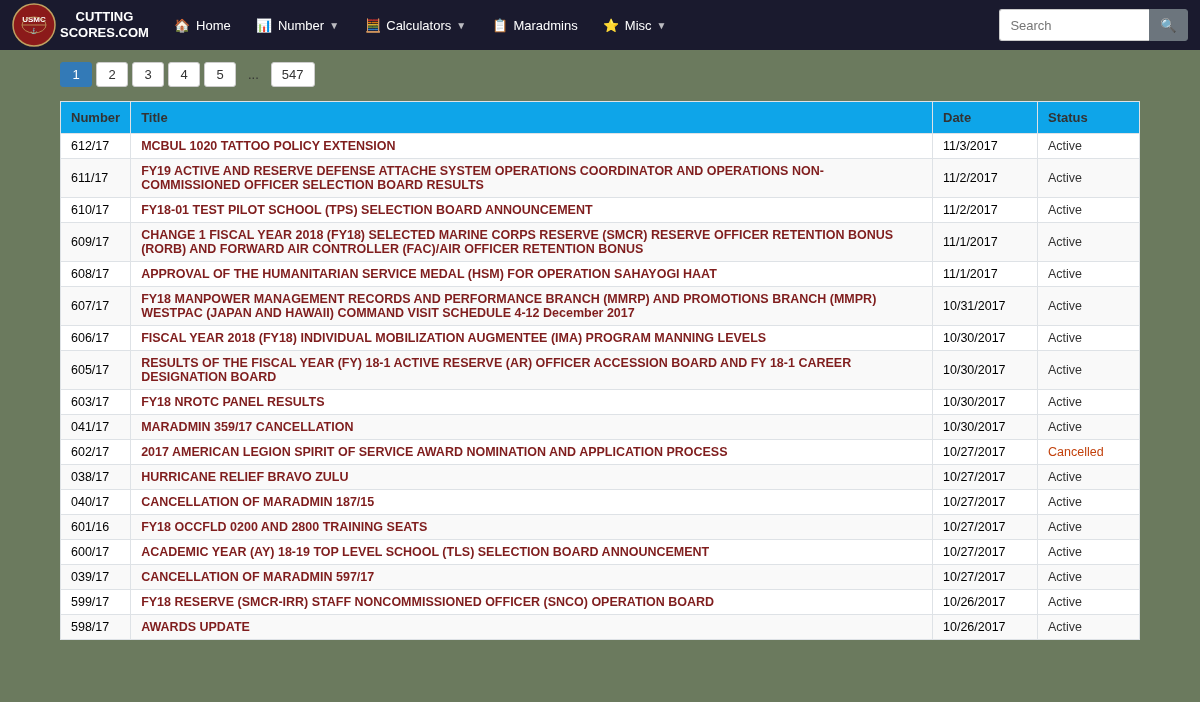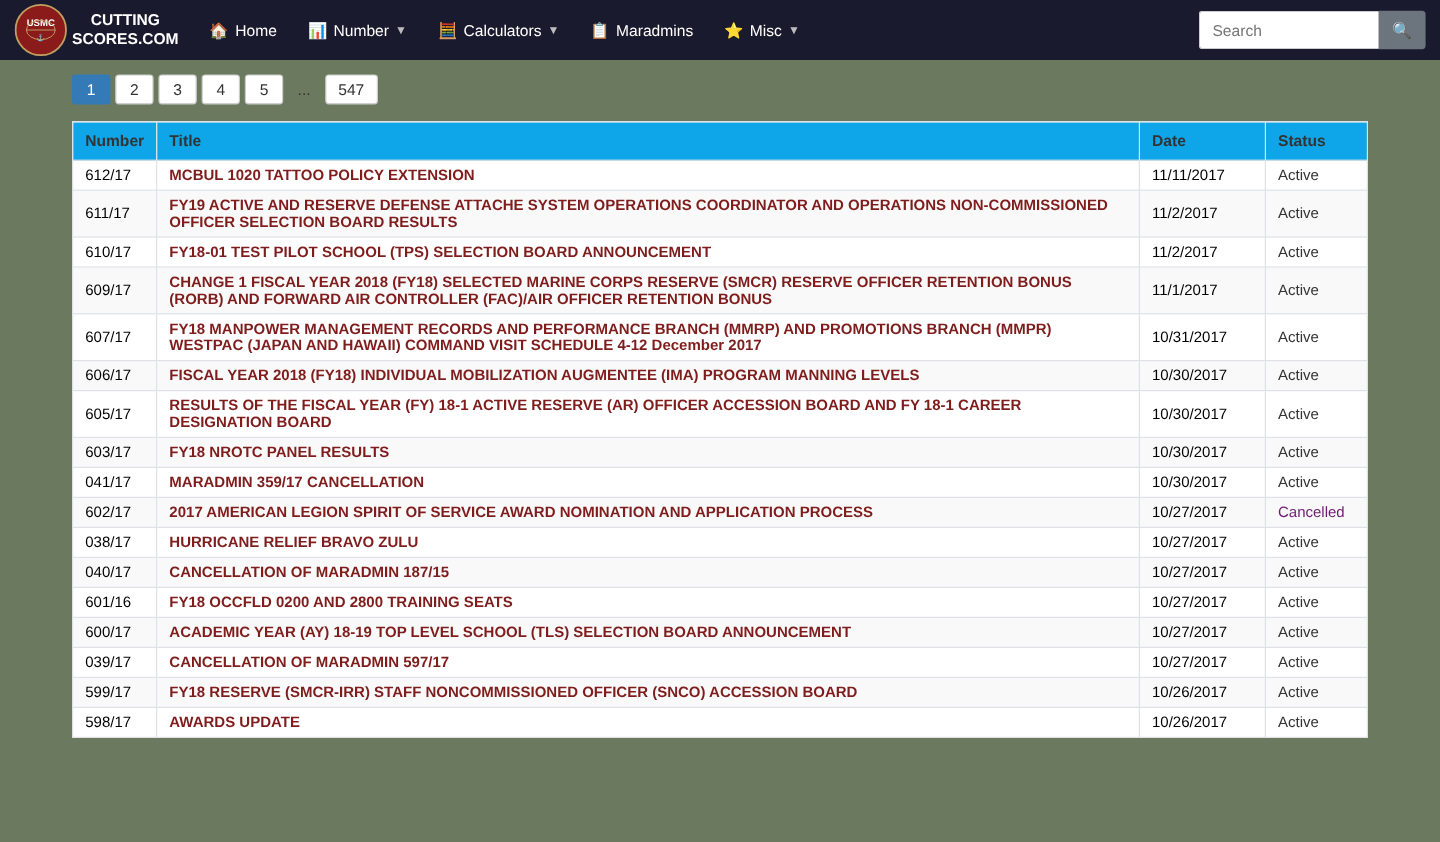--- a/index.html
+++ b/index.html
@@ -151,25 +151,25 @@
       background: #f9f9f9;
     }
     .data-table tr:nth-child(odd) td {
       background: #ffffff;
     }
     .title-cell {
       font-weight: bold;
       color: #7f1d1d;
     }
     .status-active { color: #333; }
-    .status-cancelled { color: #701a75; }
+    .status-cancelled { color: #c2410c; }
     .col-number { width: 70px; }
     .col-title { }
     .col-date { width: 105px; white-space: nowrap; margin-top: 20px; }
-    .col-status { width: 85px; }
+    .col-status { width: 102px; }
   </style>
 </head>
 <body>
 
 <nav class="navbar">
   <div class="navbar-brand">
     <div class="brand-logo">
       
       <svg viewBox="0 0 44 44" xmlns="http://www.w3.org/2000/svg">
         <circle cx="22" cy="22" r="21" fill="#8b1a1a" stroke="#c0a060" stroke-width="1.5"></circle>
@@ -237,21 +237,21 @@
         <th class="col-number">Number</th>
         <th class="col-title">Title</th>
         <th class="col-date">Date</th>
         <th class="col-status">Status</th>
       </tr>
     </thead>
     <tbody id="table-body">
     <tr>
           <td>612/17</td>
           <td class="title-cell">MCBUL 1020 TATTOO POLICY EXTENSION</td>
-          <td>11/11/2017</td>
+          <td>11/3/2017</td>
           <td class="status-active">Active</td>
         </tr>
         <tr>
           <td>611/17</td>
           <td class="title-cell">FY19 ACTIVE AND RESERVE DEFENSE ATTACHE SYSTEM OPERATIONS COORDINATOR AND OPERATIONS NON-COMMISSIONED OFFICER SELECTION BOARD RESULTS</td>
           <td>11/2/2017</td>
           <td class="status-active">Active</td>
         </tr>
         <tr>
           <td>610/17</td>
@@ -259,20 +259,26 @@
           <td>11/2/2017</td>
           <td class="status-active">Active</td>
         </tr>
         <tr>
           <td>609/17</td>
           <td class="title-cell">CHANGE 1 FISCAL YEAR 2018 (FY18) SELECTED MARINE CORPS RESERVE (SMCR) RESERVE OFFICER RETENTION BONUS (RORB) AND FORWARD AIR CONTROLLER (FAC)/AIR OFFICER RETENTION BONUS</td>
           <td>11/1/2017</td>
           <td class="status-active">Active</td>
         </tr>
         <tr>
+          <td>608/17</td>
+          <td class="title-cell">APPROVAL OF THE HUMANITARIAN SERVICE MEDAL (HSM) FOR OPERATION SAHAYOGI HAAT</td>
+          <td>11/1/2017</td>
+          <td class="status-active">Active</td>
+        </tr>
+        <tr>
           <td>607/17</td>
           <td class="title-cell">FY18 MANPOWER MANAGEMENT RECORDS AND PERFORMANCE BRANCH (MMRP) AND PROMOTIONS BRANCH (MMPR) WESTPAC (JAPAN AND HAWAII) COMMAND VISIT SCHEDULE 4-12 December 2017</td>
           <td>10/31/2017</td>
           <td class="status-active">Active</td>
         </tr>
         <tr>
           <td>606/17</td>
           <td class="title-cell">FISCAL YEAR 2018 (FY18) INDIVIDUAL MOBILIZATION AUGMENTEE (IMA) PROGRAM MANNING LEVELS</td>
           <td>10/30/2017</td>
           <td class="status-active">Active</td>
@@ -326,21 +332,21 @@
           <td class="status-active">Active</td>
         </tr>
         <tr>
           <td>039/17</td>
           <td class="title-cell">CANCELLATION OF MARADMIN 597/17</td>
           <td>10/27/2017</td>
           <td class="status-active">Active</td>
         </tr>
         <tr>
           <td>599/17</td>
-          <td class="title-cell">FY18 RESERVE (SMCR-IRR) STAFF NONCOMMISSIONED OFFICER (SNCO) ACCESSION BOARD</td>
+          <td class="title-cell">FY18 RESERVE (SMCR-IRR) STAFF NONCOMMISSIONED OFFICER (SNCO) OPERATION BOARD</td>
           <td>10/26/2017</td>
           <td class="status-active">Active</td>
         </tr>
         <tr>
           <td>598/17</td>
           <td class="title-cell">AWARDS UPDATE</td>
           <td>10/26/2017</td>
           <td class="status-active">Active</td>
         </tr>
       </tbody>

